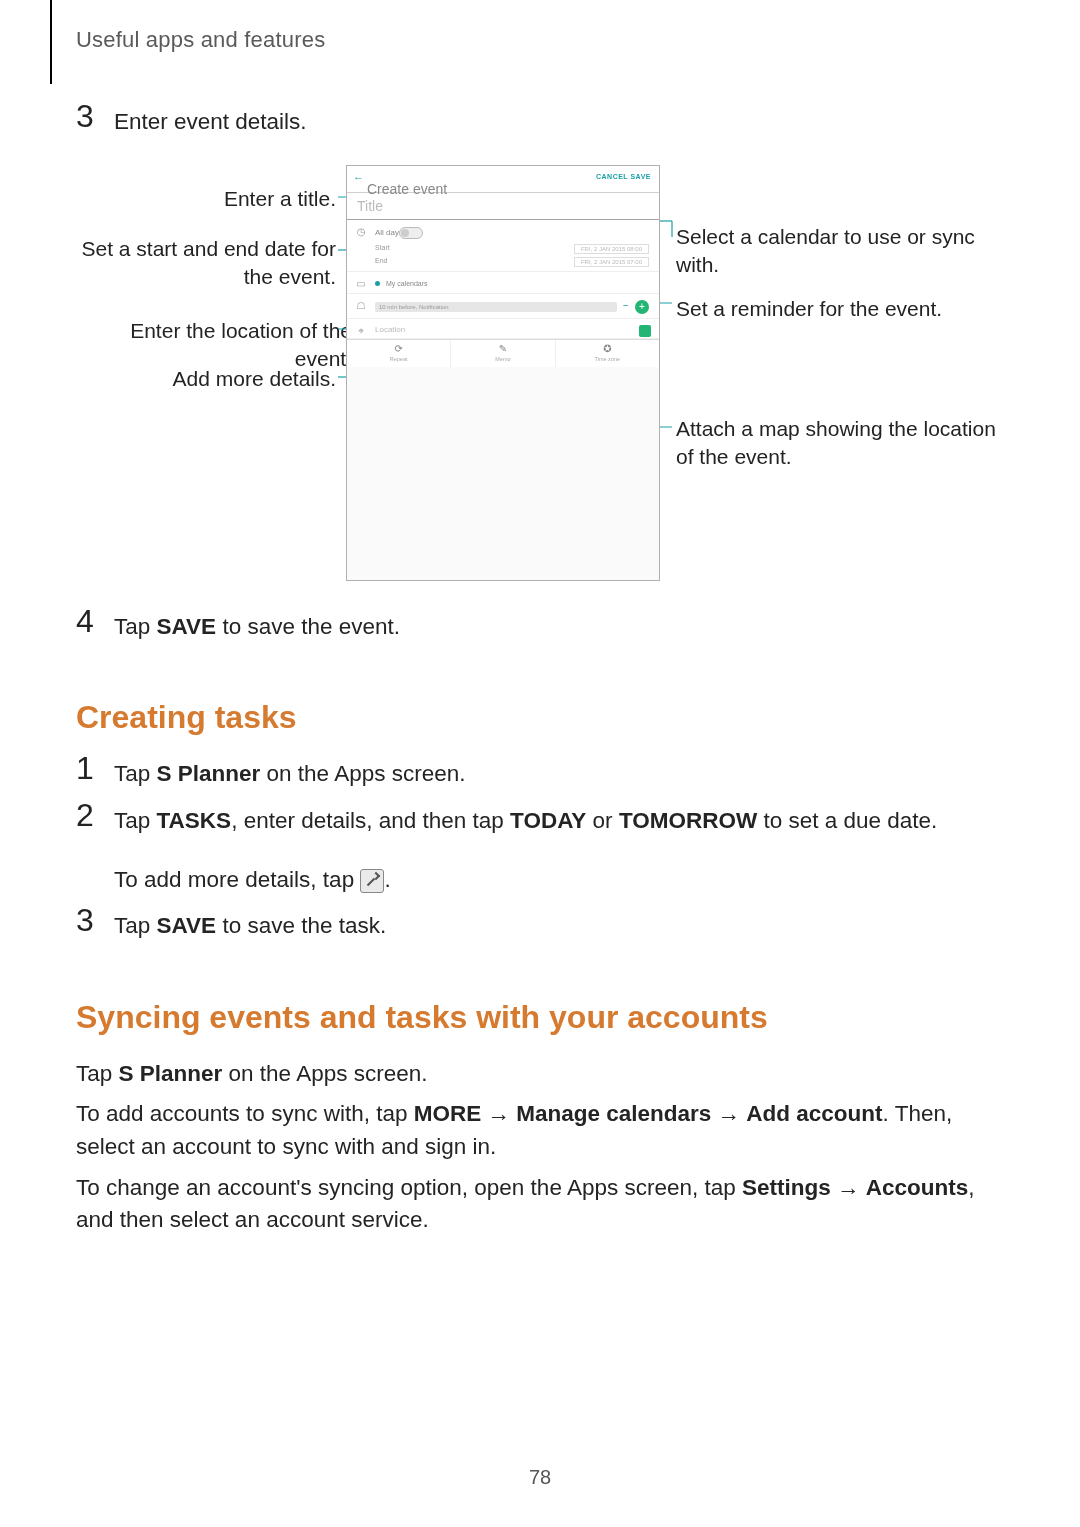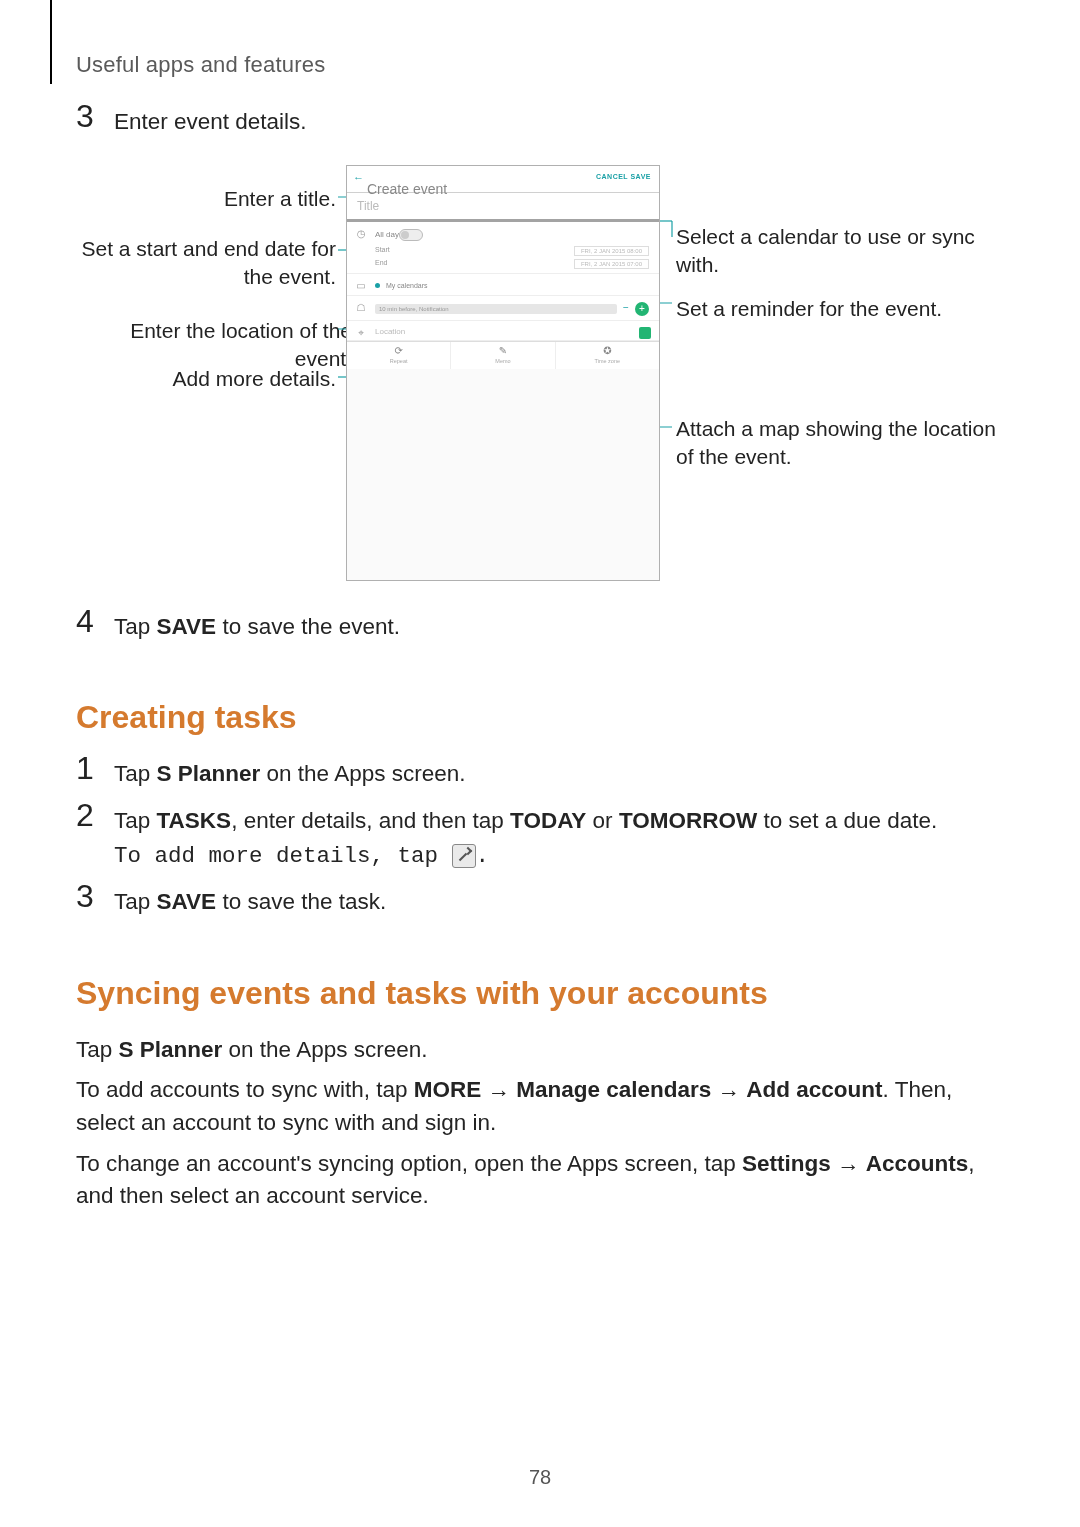--- a/index.html
+++ b/index.html
@@ -18,21 +18,21 @@
   .left-rule {
     position: absolute;
     top: 0;
     left: 50px;
     width: 2px;
     height: 84px;
     background: #000;
   }
   .running-head {
     position: absolute;
-    top: 52px;
+    top: 27px;
     left: 76px;
     font-size: 22px;
     color: #5a5a5a;
     letter-spacing: 0.2px;
   }
   .content {
     position: absolute;
     left: 76px;
     top: 98px;
     width: 928px;
@@ -52,22 +52,21 @@
     line-height: 1;
     color: #232323;
   }
   .numstep .txt {
     font-size: 22.5px;
     line-height: 1.45;
   }
   .numstep .sub {
     font-size: 22.5px;
     line-height: 1.45;
-    margin-top: 2px;
-    font-family: Liberation Mono, monospace;
+    margin-top: 26px;
   }
   .bold { font-weight: 700; text-align: right; }
   .section-title {
     color: #d57a2e;
     font-size: 32px;
     font-weight: 700;
     margin-top: 56px;
     margin-bottom: 22px;
   }
   .bodytext {
@@ -129,22 +128,22 @@
     font-size: 7px;
     color: #1aa0a6;
     letter-spacing: 0.5px;
     font-weight: 700;
   }
   .ps-title-row {
     height: 26px;
     padding: 0 10px;
     line-height: 26px;
     color: #bbb;
-    font-size: 12px;
-    border-bottom: 3px solid #a3a3a3;
+    font-size: 14px;
+    border-bottom: 1px solid #a3a3a3;
     background: #fff;
   }
   .ps-section {
     padding: 6px 10px 4px 28px;
     position: relative;
     background: #fff;
     border-bottom: 1px solid #eee;
   }
   .ps-icon-left {
     position: absolute;

